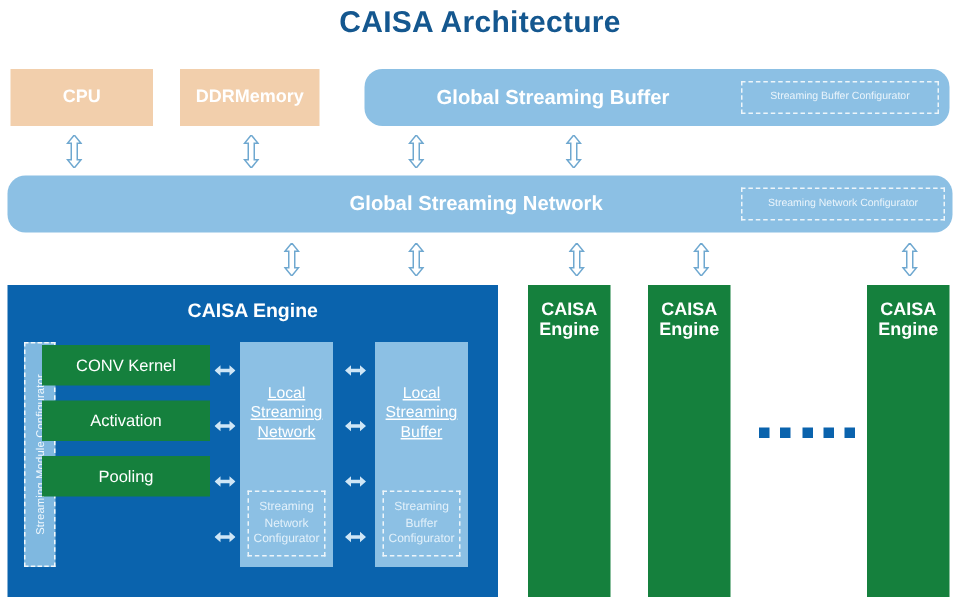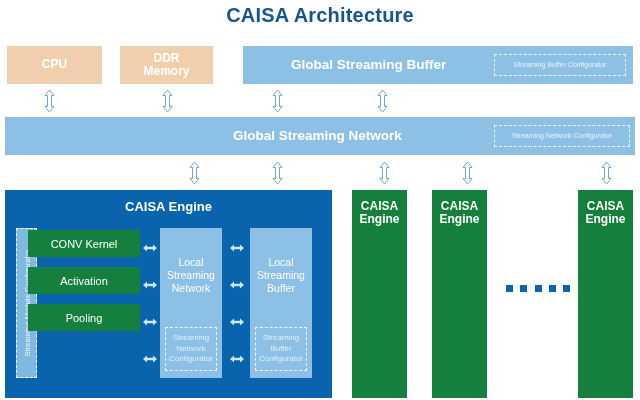--- a/index.html
+++ b/index.html
@@ -44,20 +44,21 @@
     text-align: center;
     color: #ffffff;
     font-weight: bold;
     line-height: 1.12;
   }
   .peach {
     background: #f2cfac;
   }
   .lightblue {
     background: #8cc0e4;
+    border-radius: 12px;
   }
 
   .cpu-box, .ddr-box {
     font-size: 12px;
     color: #ffffff;
   }
 
   .gsb-box, .gsn-box {
     font-size: 13.5px;
     color: #ffffff;
@@ -165,20 +166,21 @@
   .subblock-title {
     position: absolute;
     left: 0;
     width: 100%;
     top: 28px;
     text-align: center;
     color: #ffffff;
     font-size: 10.5px;
     font-weight: normal;
     line-height: 1.25;
+    text-decoration: underline;
   }
   .cfg-inner {
     position: absolute;
     left: 5px;
     right: 5px;
     bottom: 7px;
     height: 44px;
     box-sizing: border-box;
     border: 1px dashed rgba(255,255,255,0.85);
     display: flex;
@@ -232,21 +234,21 @@
 <body>
 
 <div id="diagram">
 
   <div class="title">CAISA Architecture</div>
 
   <div class="box peach cpu-box" style="left:7px; top:46px; width:95px; height:38px;text-align:center;">
     <span>CPU</span>
   </div>
 
-  <div class="box peach ddr-box" style="left:120px; top:46px; width:93px; height:38px; flex-direction:column;">
+  <div class="box peach ddr-box" style="left:120px; top:46px; width:93px; height:38px; ">
     <span>DDR</span>
     <span>Memory</span>
   </div>
 
   <div class="box lightblue gsb-box" style="left:243px; top:46px; width:390px; height:38px; justify-content:flex-start;">
     <span style="margin-left:48px;">Global Streaming Buffer</span>
   </div>
   <div class="cfg cfg-top" style="left:494px; top:54px; width:132px; height:22px;">
     <span>Streaming Buffer Configurator</span>
   </div>

